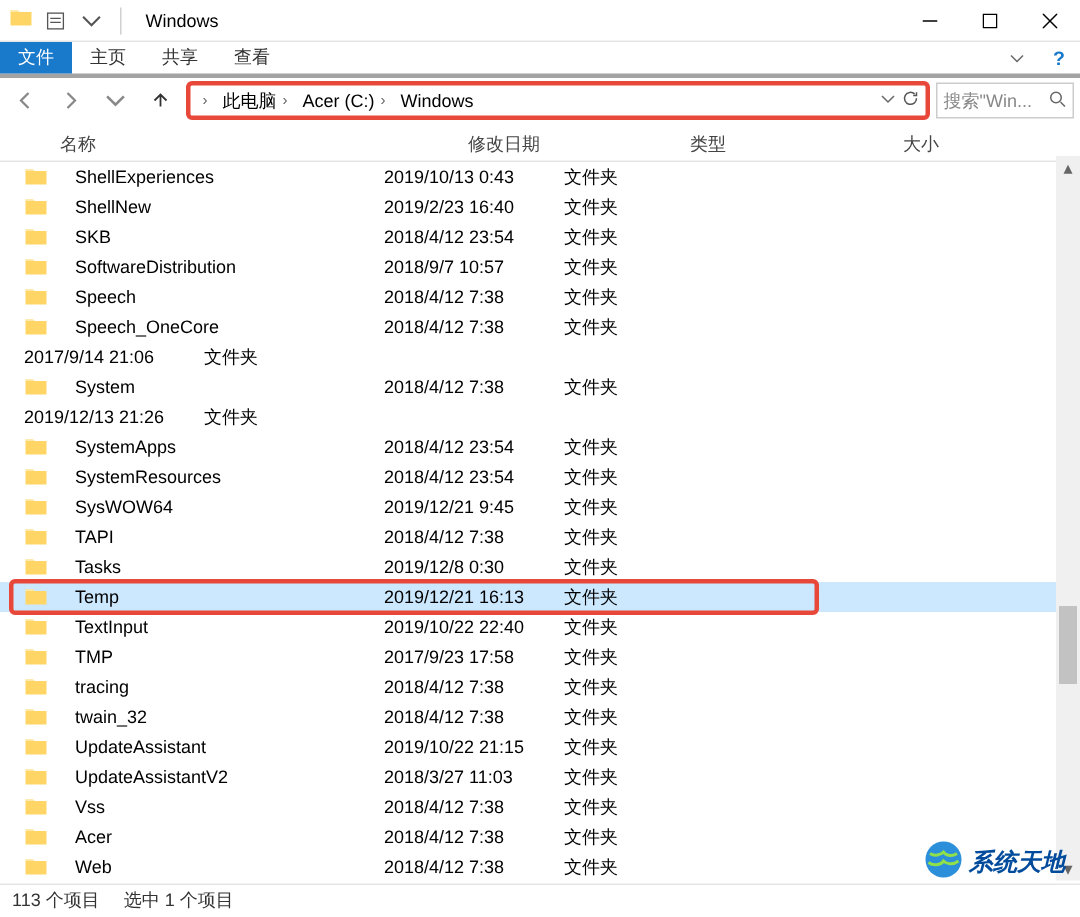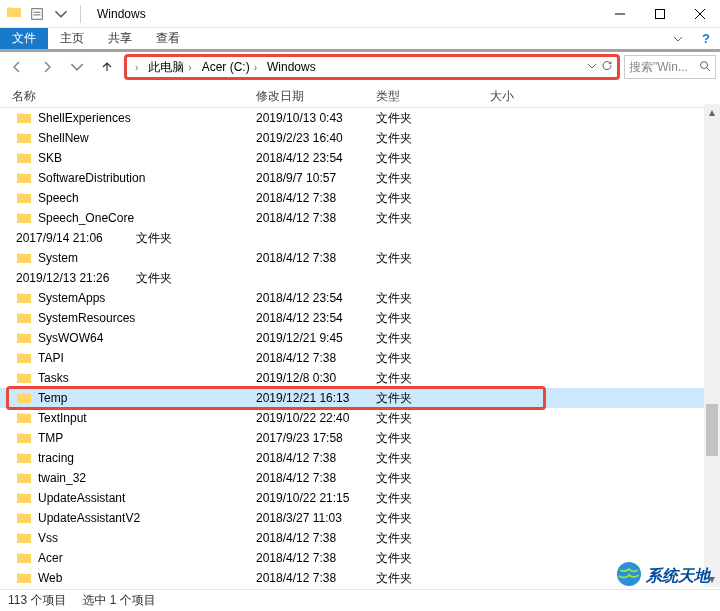--- a/index.html
+++ b/index.html
@@ -32,25 +32,25 @@
   .bc-seg { display:flex; align-items:center; gap:4px; padding: 0 4px; height:20px;}
   .bc-seg .chev { color:#666; font-size:10px; }
   .searchbox { width: 92px; height: 24px; border: 1px solid #ccc; display:flex; align-items:center; padding: 0 4px; color:#888; position:relative;}
   .searchbox .srch-icon { position:absolute; right:4px; color:#666; }
 
   .header-row { height: 22px; display:flex; align-items:center; border-bottom: 1px solid #e5e5e5; padding-left: 12px; color:#444; margin-top:4px;}
   .col-name { width: 244px; }
   .col-date { width: 120px; }
   .col-type { width: 114px; }
   .col-size { flex: 1; }
-  .header-row .col { display:flex; align-items:center; position:relative; height:100%; border-right:1px solid transparent;}
+  .header-row .col { display:flex; align-items:center; position:relative; height:100%; border-right:1px solid transparent;margin-left:28px;}
 
   .file-list { position:relative; }
   .file-row { height: 20px; display:flex; align-items:center; padding-left: 16px; }
-  .file-row .fname { width: 240px; display:flex; align-items:center; gap:6px; overflow:hidden; white-space:nowrap; }
+  .file-row .fname { width: 240px; display:flex; align-items:center; gap:18px; overflow:hidden; white-space:nowrap; }
   .file-row .fdate { width: 120px; color:#000; }
   .file-row .ftype { width: 114px; }
   .file-row .fsize { flex:1; }
   .file-row.selected { background: #cce8ff; }
   .folder-icon svg { width:16px; height:16px; display:block; }
 
   .sel-highlight { position:absolute; border: 3px solid #e8483a; border-radius:4px; pointer-events:none; }
 
   .scrollbar { position:absolute; right: 0; top: 104px; bottom: 24px; width: 16px; background:#f0f0f0; }
   .scrollbar .thumb { position:absolute; left:2px; right:2px; top: 300px; height: 52px; background:#c2c2c2; border-radius:0; }

